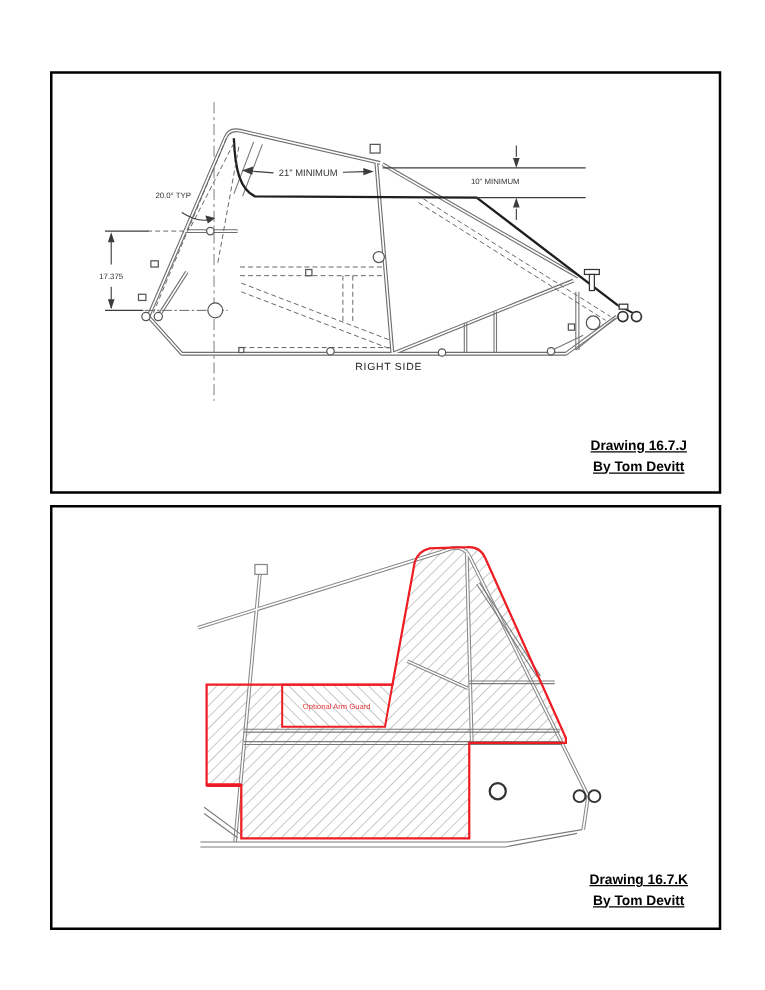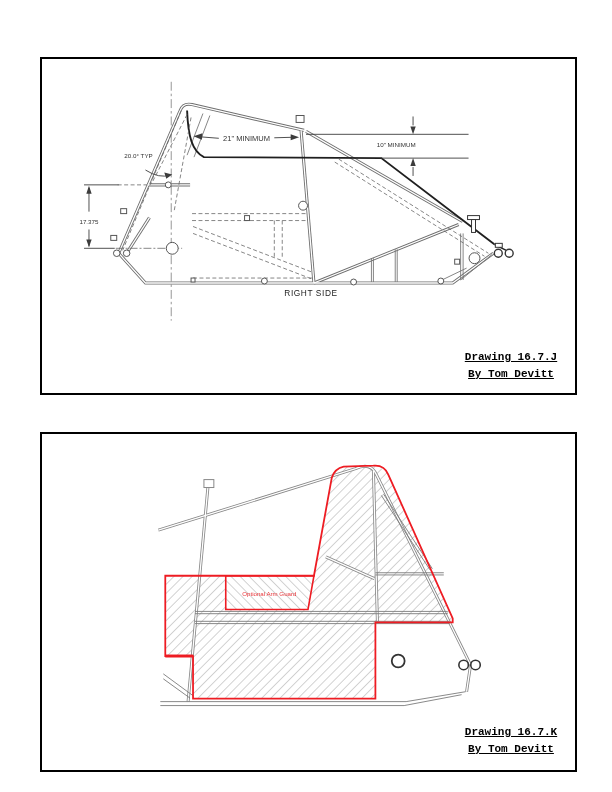--- a/index.html
+++ b/index.html
@@ -1,26 +1,26 @@
 <!DOCTYPE html>
 <html><head>
 <meta charset="utf-8">
 <style>
   html,body{margin:0;padding:0;background:#e8e8e8;}
   .page{position:relative;width:612px;height:792px;background:#ffffff;margin:0 auto;
         font-family:"Liberation Sans",sans-serif;overflow:hidden;}
   .figure-frame{position:absolute;border:2.5px solid #000;background:#fff;box-sizing:border-box;}
   #frame-j{left:40px;top:57px;width:537px;height:338px;}
-  #frame-k{left:40px;top:432px;width:537px;height:340px;padding-left:32px;}
+  #frame-k{left:40px;top:404px;width:537px;height:340px;padding-left:32px;}
   .figure-frame svg{position:absolute;left:0;top:0;width:100%;height:100%;}
   .caption{position:absolute;right:8px;width:112px;text-align:center;
            font-weight:bold;font-size:11px;line-height:16.5px;color:#000;}
   #frame-j .caption{bottom:11px;}
   #frame-k .caption{bottom:13px;}
-  .caption div{text-decoration:underline;font-family:Liberation Mono, monospace;}
+  .caption div{text-decoration:underline;}
   svg text{font-family:"Liberation Sans",sans-serif;fill:#333;
            paint-order:stroke;stroke:#fff;stroke-width:2.2px;}
   svg text.redlbl{fill:#e8363a;stroke:none;}
   svg text.view{letter-spacing:.6px;fill:#222;}
 </style>
 </head>
 <body>
 
 <div class="page">
 

